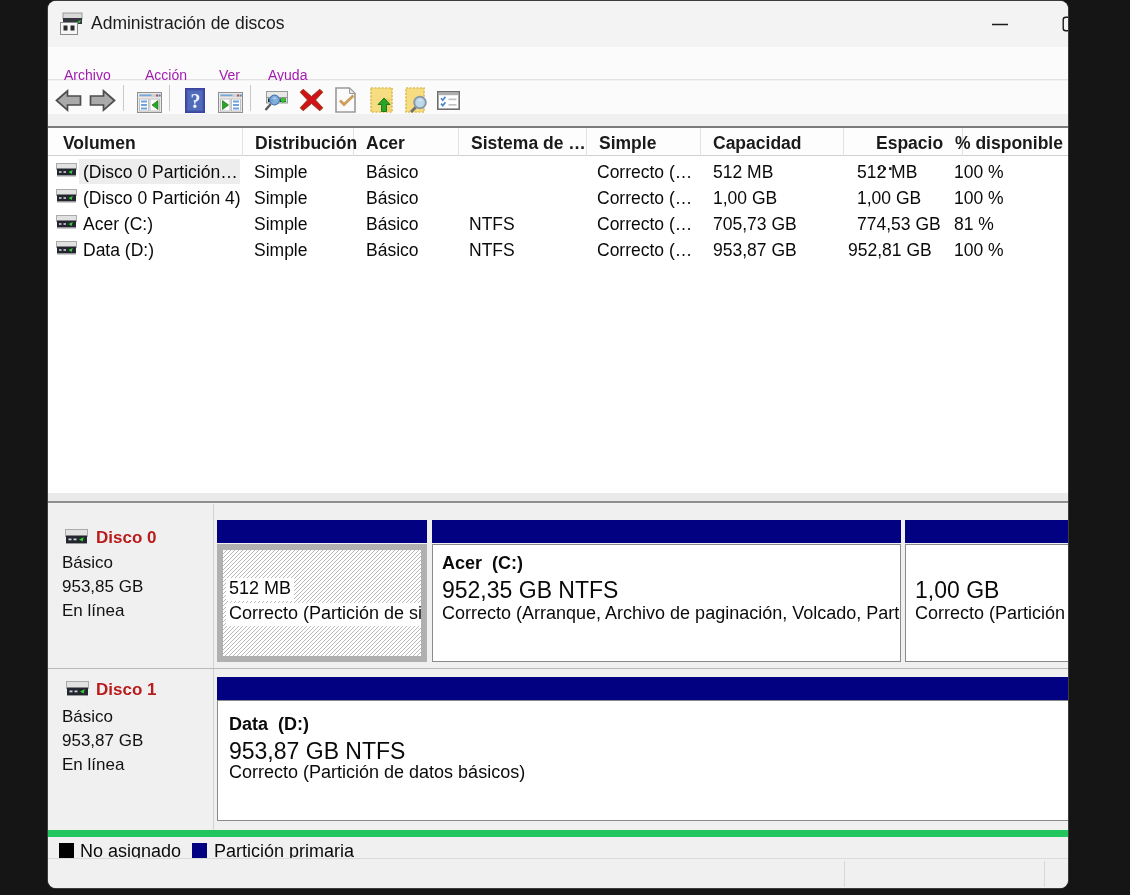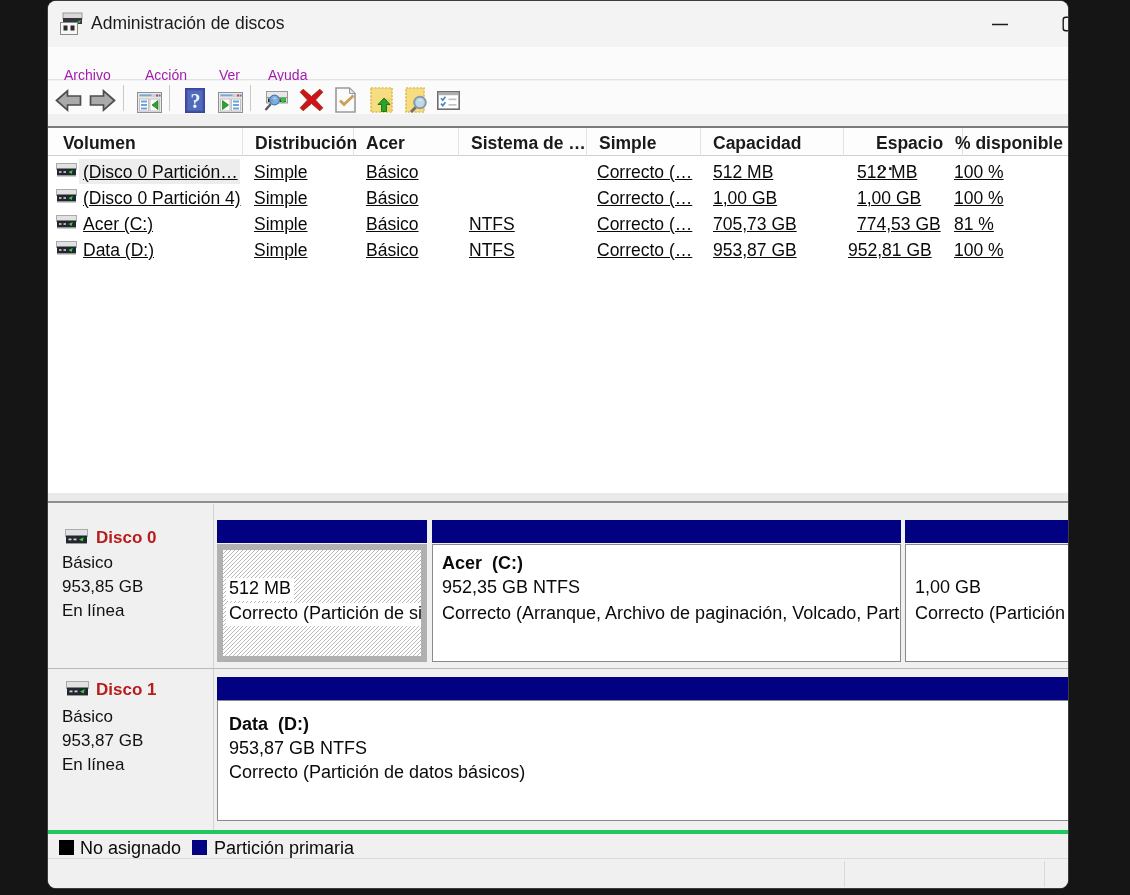--- a/index.html
+++ b/index.html
@@ -17,37 +17,37 @@
   
   #toolbar { position:absolute; left:0; top:80px; width:100%; height:33px; background:#fbfbfb; }
   .tsep { position:absolute; top:4px; width:1px; height:26px; background:#c9c9c9; }
   
   #strip { position:absolute; left:0; top:113px; width:100%; height:12px; background:#f0f0f0; }
   
   #list { position:absolute; left:0; top:125px; width:100%; height:367px; background:#fff; border-top:2px solid #7a7a7a; }
   #lhead { position:absolute; left:0; top:0; width:100%; height:28px; background:#fdfdfd; border-bottom:1px solid #d0d0d0;font-weight:bold; }
   .hc { position:absolute; top:0; height:28px; border-right:1px solid #e2e2e2; padding:5px 0 0 12px; color:#1a1a1a; }
   .row { position:absolute; left:0; width:100%; height:26px; }
-  .cell { position:absolute; top:3px; white-space:nowrap;text-decoration:underline; }
+  .cell { position:absolute; top:3px; white-space:nowrap; }
   .hl { position:absolute; left:31px; top:0; width:161px; height:25px; background:#ededed; }
   
   #split { position:absolute; left:0; top:492px; width:100%; height:10px; background:#eaeaea; border-bottom:2px solid #8f8f8f; }
   #diskpane { position:absolute; left:0; top:503px; width:100%; height:326px; background:#f0f0f0; }
   .dsep { position:absolute; left:0; width:100%; height:1px; background:#b9b9b9; }
   .vsep { position:absolute; left:165px; width:1px; background:#d2d2d2; }
   .dname { position:absolute; font-weight:bold; color:#b91c1c; font-size:17px; }
   .dinfo { position:absolute; line-height:24px; color:#111; font-size:17px; }
   .bar  { position:absolute; height:23px; background:#010181; }
   .pbody { position:absolute; background:#fff; border:1px solid #8a8a8a; overflow:hidden; }
   .pbody .t1 { position:absolute; left:9px; top:8px; font-weight:bold; white-space:nowrap; font-size:18px; }
-  .pbody .t2 { position:absolute; left:9px; top:32px; white-space:nowrap; font-size:18px; }
+  .pbody .t2 { position:absolute; left:9px; top:32px; white-space:nowrap; font-size:23px; }
   .pbody .t3 { position:absolute; left:9px; top:58px; white-space:nowrap; font-size:18px; }
   .selbody { position:absolute; border:6px solid #b0b0b0; background:#fff; overflow:hidden; }
   
-  #legend { font-size:18px;  position:absolute; left:0; top:829px; width:100%; height:28px; background:#f0f0f0; border-top:4px solid #22c55e; }
+  #legend { font-size:18px;  position:absolute; left:0; top:829px; width:100%; height:28px; background:#f0f0f0; border-top:7px solid #22c55e; }
   .lsq { position:absolute; top:6px; width:15px; height:15px; }
   
   #status { position:absolute; left:0; top:857px; width:100%; height:30px; background:#f0f0f0; border-top:1px solid #dadada; }
   .ssep { position:absolute; top:2px; width:1px; height:26px; background:#d8d8d8; }
 </style>
 </head>
 <body>
 <div id="win">
 
   <div id="titlebar">

